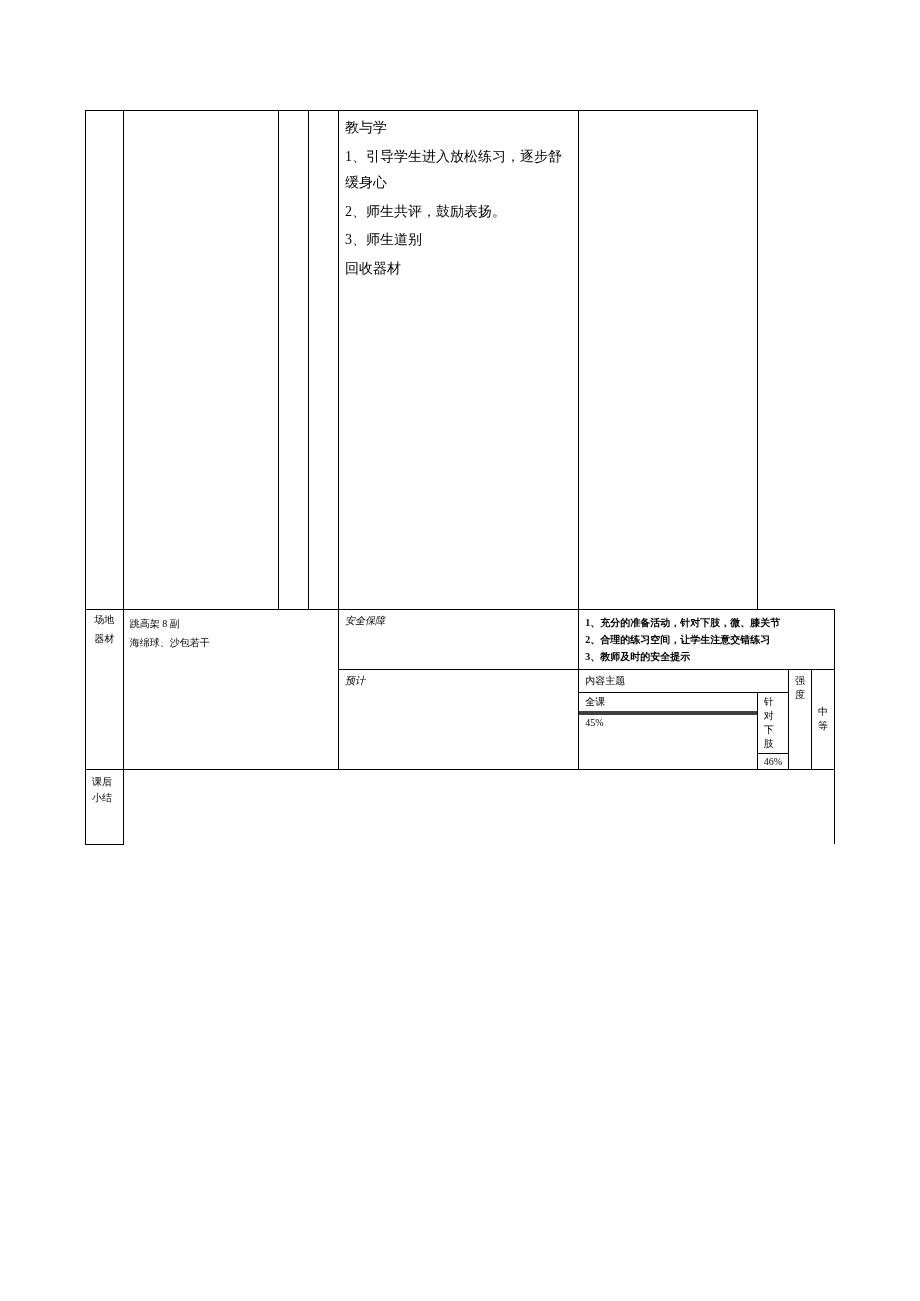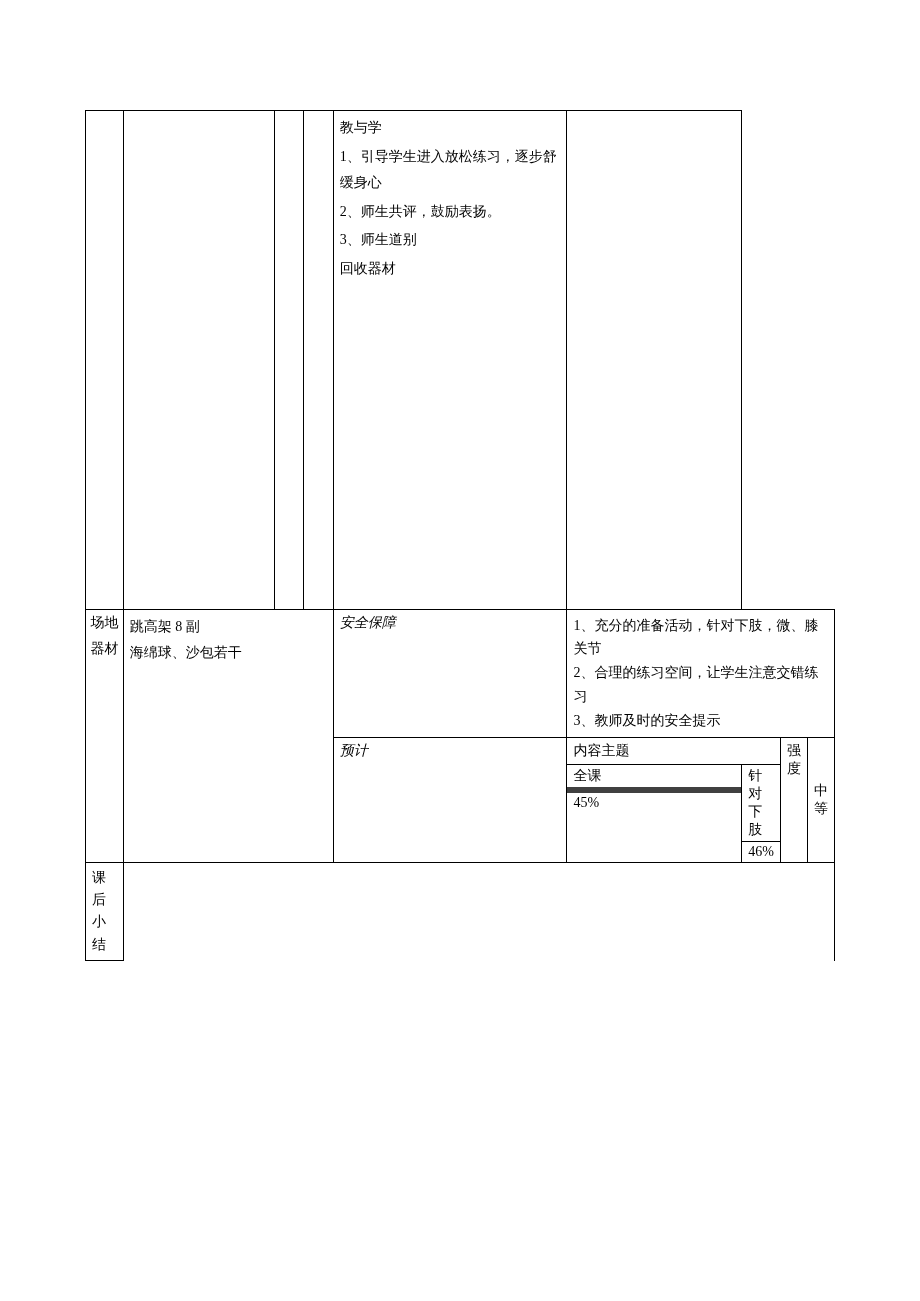--- a/index.html
+++ b/index.html
@@ -13,21 +13,21 @@
       padding: 110px 85px 0 85px;
       width: 920px;
     }
     .main-table {
       border-collapse: collapse;
       width: 100%;
     }
     .main-table td {
       border: 1px solid #000;
       padding: 4px 6px;
-      font-size: 14px;
+      font-size: 10px;
       vertical-align: top;
     }
     .top-row td {
       font-size: 14px;
       line-height: 1.9;
     }
     .col-a { width: 40px; }
     .col-b { width: 178px; }
     .col-c { width: 32px; }
     .col-d { width: 32px; }
@@ -39,20 +39,21 @@
     }
     .teaching-content p {
       margin-bottom: 2px;
     }
     .vlabel {
       text-align: center;
       vertical-align: middle;
     }
     .safety-cell p {
       line-height: 1.7;
+      font-weight: bold;
     }
     .pred-label {
       vertical-align: middle;
       font-style: italic;
     }
     .small-cell {
       font-size: 13px;
       padding: 3px 6px;
     }
     .summary-row td {
@@ -108,21 +109,21 @@
 
   <tr>
     <td class="pred-label" rowspan="2">预计</td>
     <td class="small-cell" colspan="2">内容主题</td>
     <td class="small-cell" rowspan="2">强度</td>
     <td class="small-cell" rowspan="2" style="vertical-align:middle;">中等</td>
   </tr>
 
   <tr>
     <td class="small-cell" style="padding:0;">
-      <div style="border-bottom:6px solid #404040;padding:2px 6px;">全课</div>
+      <div style="border-bottom:4px solid #404040;padding:2px 6px;">全课</div>
       <div style="padding:2px 6px;">45%</div>
     </td>
     <td class="small-cell" style="padding:0;">
       <div style="border-bottom:1px solid #000;padding:2px 6px;">针对下肢</div>
       <div style="padding:2px 6px;">46%</div>
     </td>
   </tr>
 
   <tr class="summary-row">
     <td class="summary-label">课后小结</td>

